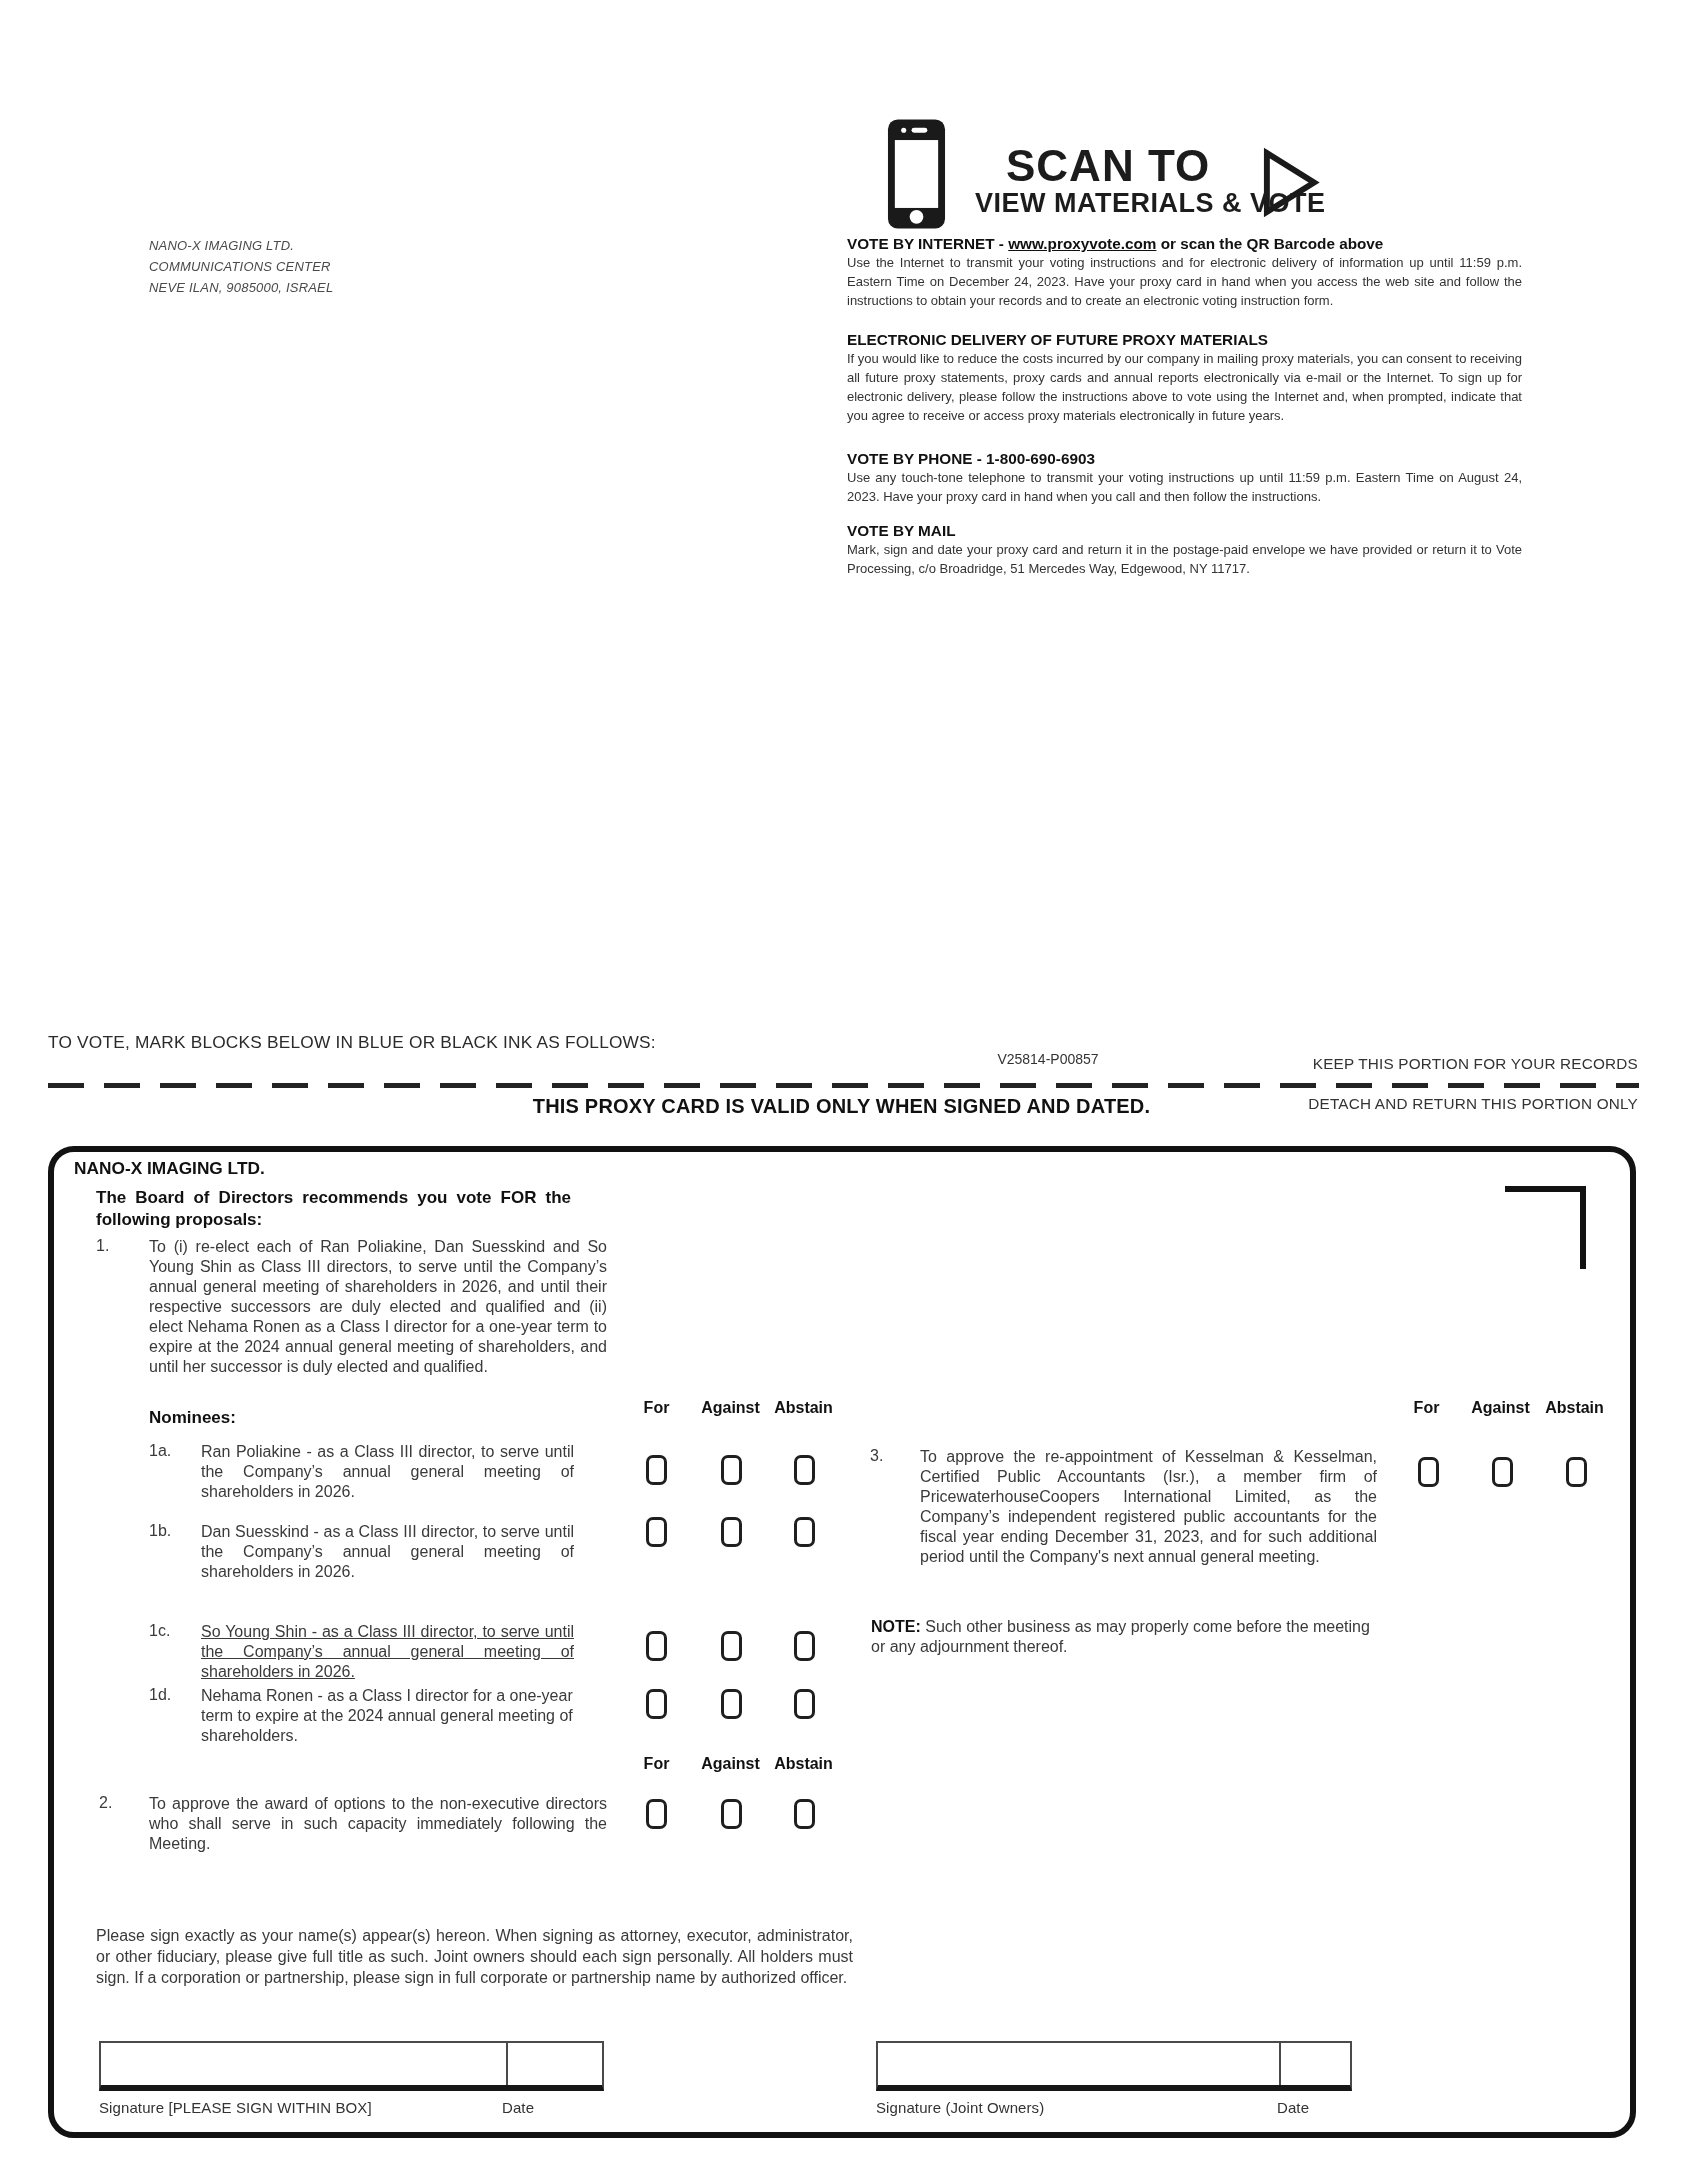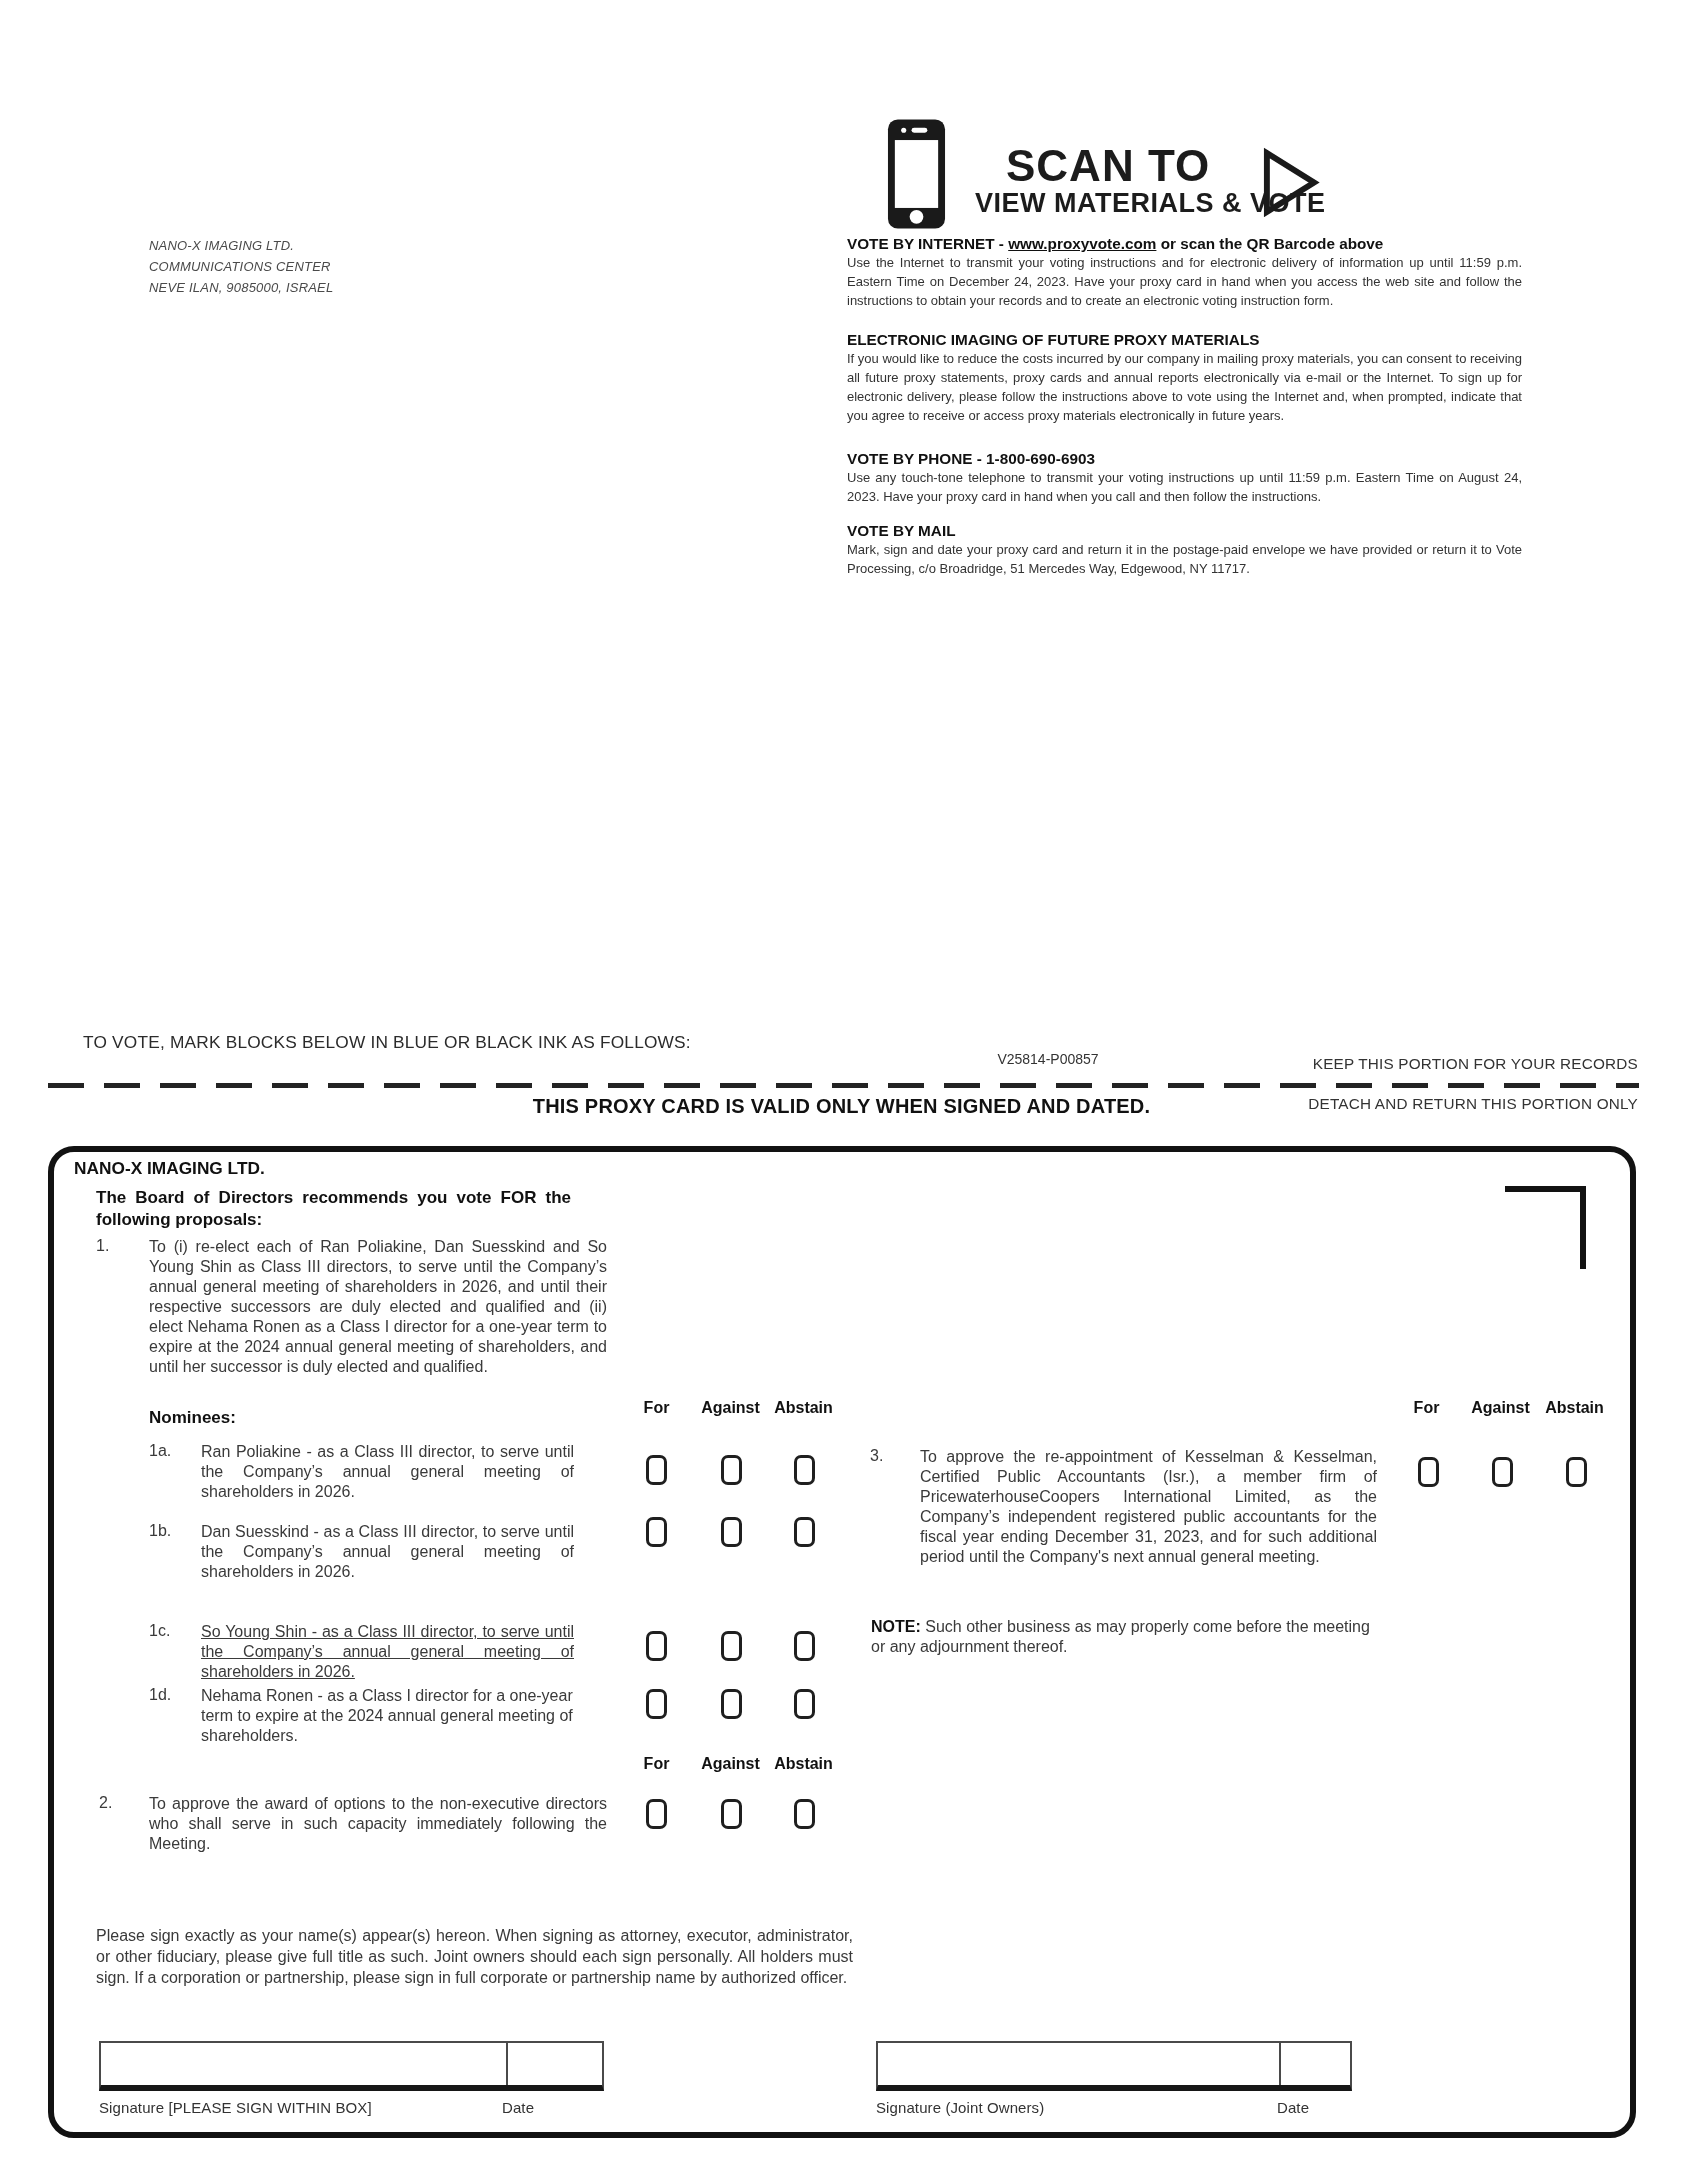--- a/index.html
+++ b/index.html
@@ -74,34 +74,34 @@
       <path d="M7 6 L55 36 L7 66 Z" fill="none" stroke="#1a1a1a" stroke-width="6"></path>
     </svg>
   </div>
 
   <div class="abs vm" style="left:847px; top:234px;">
     <div class="vm-block">
       <div class="vm-h"><span>VOTE BY INTERNET - </span><span class="lnk">www.proxyvote.com</span><span> or scan the QR Barcode above</span></div>
       <div class="vm-b">Use the Internet to transmit your voting instructions and for electronic delivery of information up until 11:59 p.m. Eastern Time on December 24, 2023. Have your proxy card in hand when you access the web site and follow the instructions to obtain your records and to create an electronic voting instruction form.</div>
     </div>
     <div class="vm-block" style="margin-top:20px;">
-      <div class="vm-h">ELECTRONIC IMAGING OF FUTURE PROXY MATERIALS</div>
+      <div class="vm-h">ELECTRONIC DELIVERY OF FUTURE PROXY MATERIALS</div>
       <div class="vm-b">If you would like to reduce the costs incurred by our company in mailing proxy materials, you can consent to receiving all future proxy statements, proxy cards and annual reports electronically via e-mail or the Internet. To sign up for electronic delivery, please follow the instructions above to vote using the Internet and, when prompted, indicate that you agree to receive or access proxy materials electronically in future years.</div>
     </div>
     <div class="vm-block" style="margin-top:24px;">
       <div class="vm-h">VOTE BY PHONE - 1-800-690-6903</div>
       <div class="vm-b">Use any touch-tone telephone to transmit your voting instructions up until 11:59 p.m. Eastern Time on August 24, 2023. Have your proxy card in hand when you call and then follow the instructions.</div>
     </div>
     <div class="vm-block" style="margin-top:15px;">
       <div class="vm-h">VOTE BY MAIL</div>
       <div class="vm-b">Mark, sign and date your proxy card and return it in the postage-paid envelope we have provided or return it to Vote Processing, c/o Broadridge, 51 Mercedes Way, Edgewood, NY 11717.</div>
     </div>
   </div>
 
-  <div class="abs mark-instruction" style="left:48px; top:1032px;margin-left:35px;">TO VOTE, MARK BLOCKS BELOW IN BLUE OR BLACK INK AS FOLLOWS:</div>
+  <div class="abs mark-instruction" style="left:48px; top:1032px;">TO VOTE, MARK BLOCKS BELOW IN BLUE OR BLACK INK AS FOLLOWS:</div>
   <div class="abs control-number" style="left:949px; top:1051px; width:198px;">V25814-P00857</div>
   <div class="abs keep-note" style="left:1242px; top:1055px; width:396px;">KEEP THIS PORTION FOR YOUR RECORDS</div>
   <div class="abs dashed" style="left:48px; top:1083px; width:1591px;"></div>
   <div class="abs valid-text" style="left:396px; top:1095px; width:891px;">THIS PROXY CARD IS VALID ONLY WHEN SIGNED AND DATED.</div>
   <div class="abs detach-note" style="left:1242px; top:1095px; width:396px;">DETACH AND RETURN THIS PORTION ONLY</div>
 
   <div class="abs card-border" style="left:48px; top:1146px; width:1588px; height:992px;"></div>
   <div class="abs corner-mark" style="left:1505px; top:1186px;"></div>
 
   <div class="abs company" style="left:74px; top:1158px;">NANO-X IMAGING LTD.</div>

